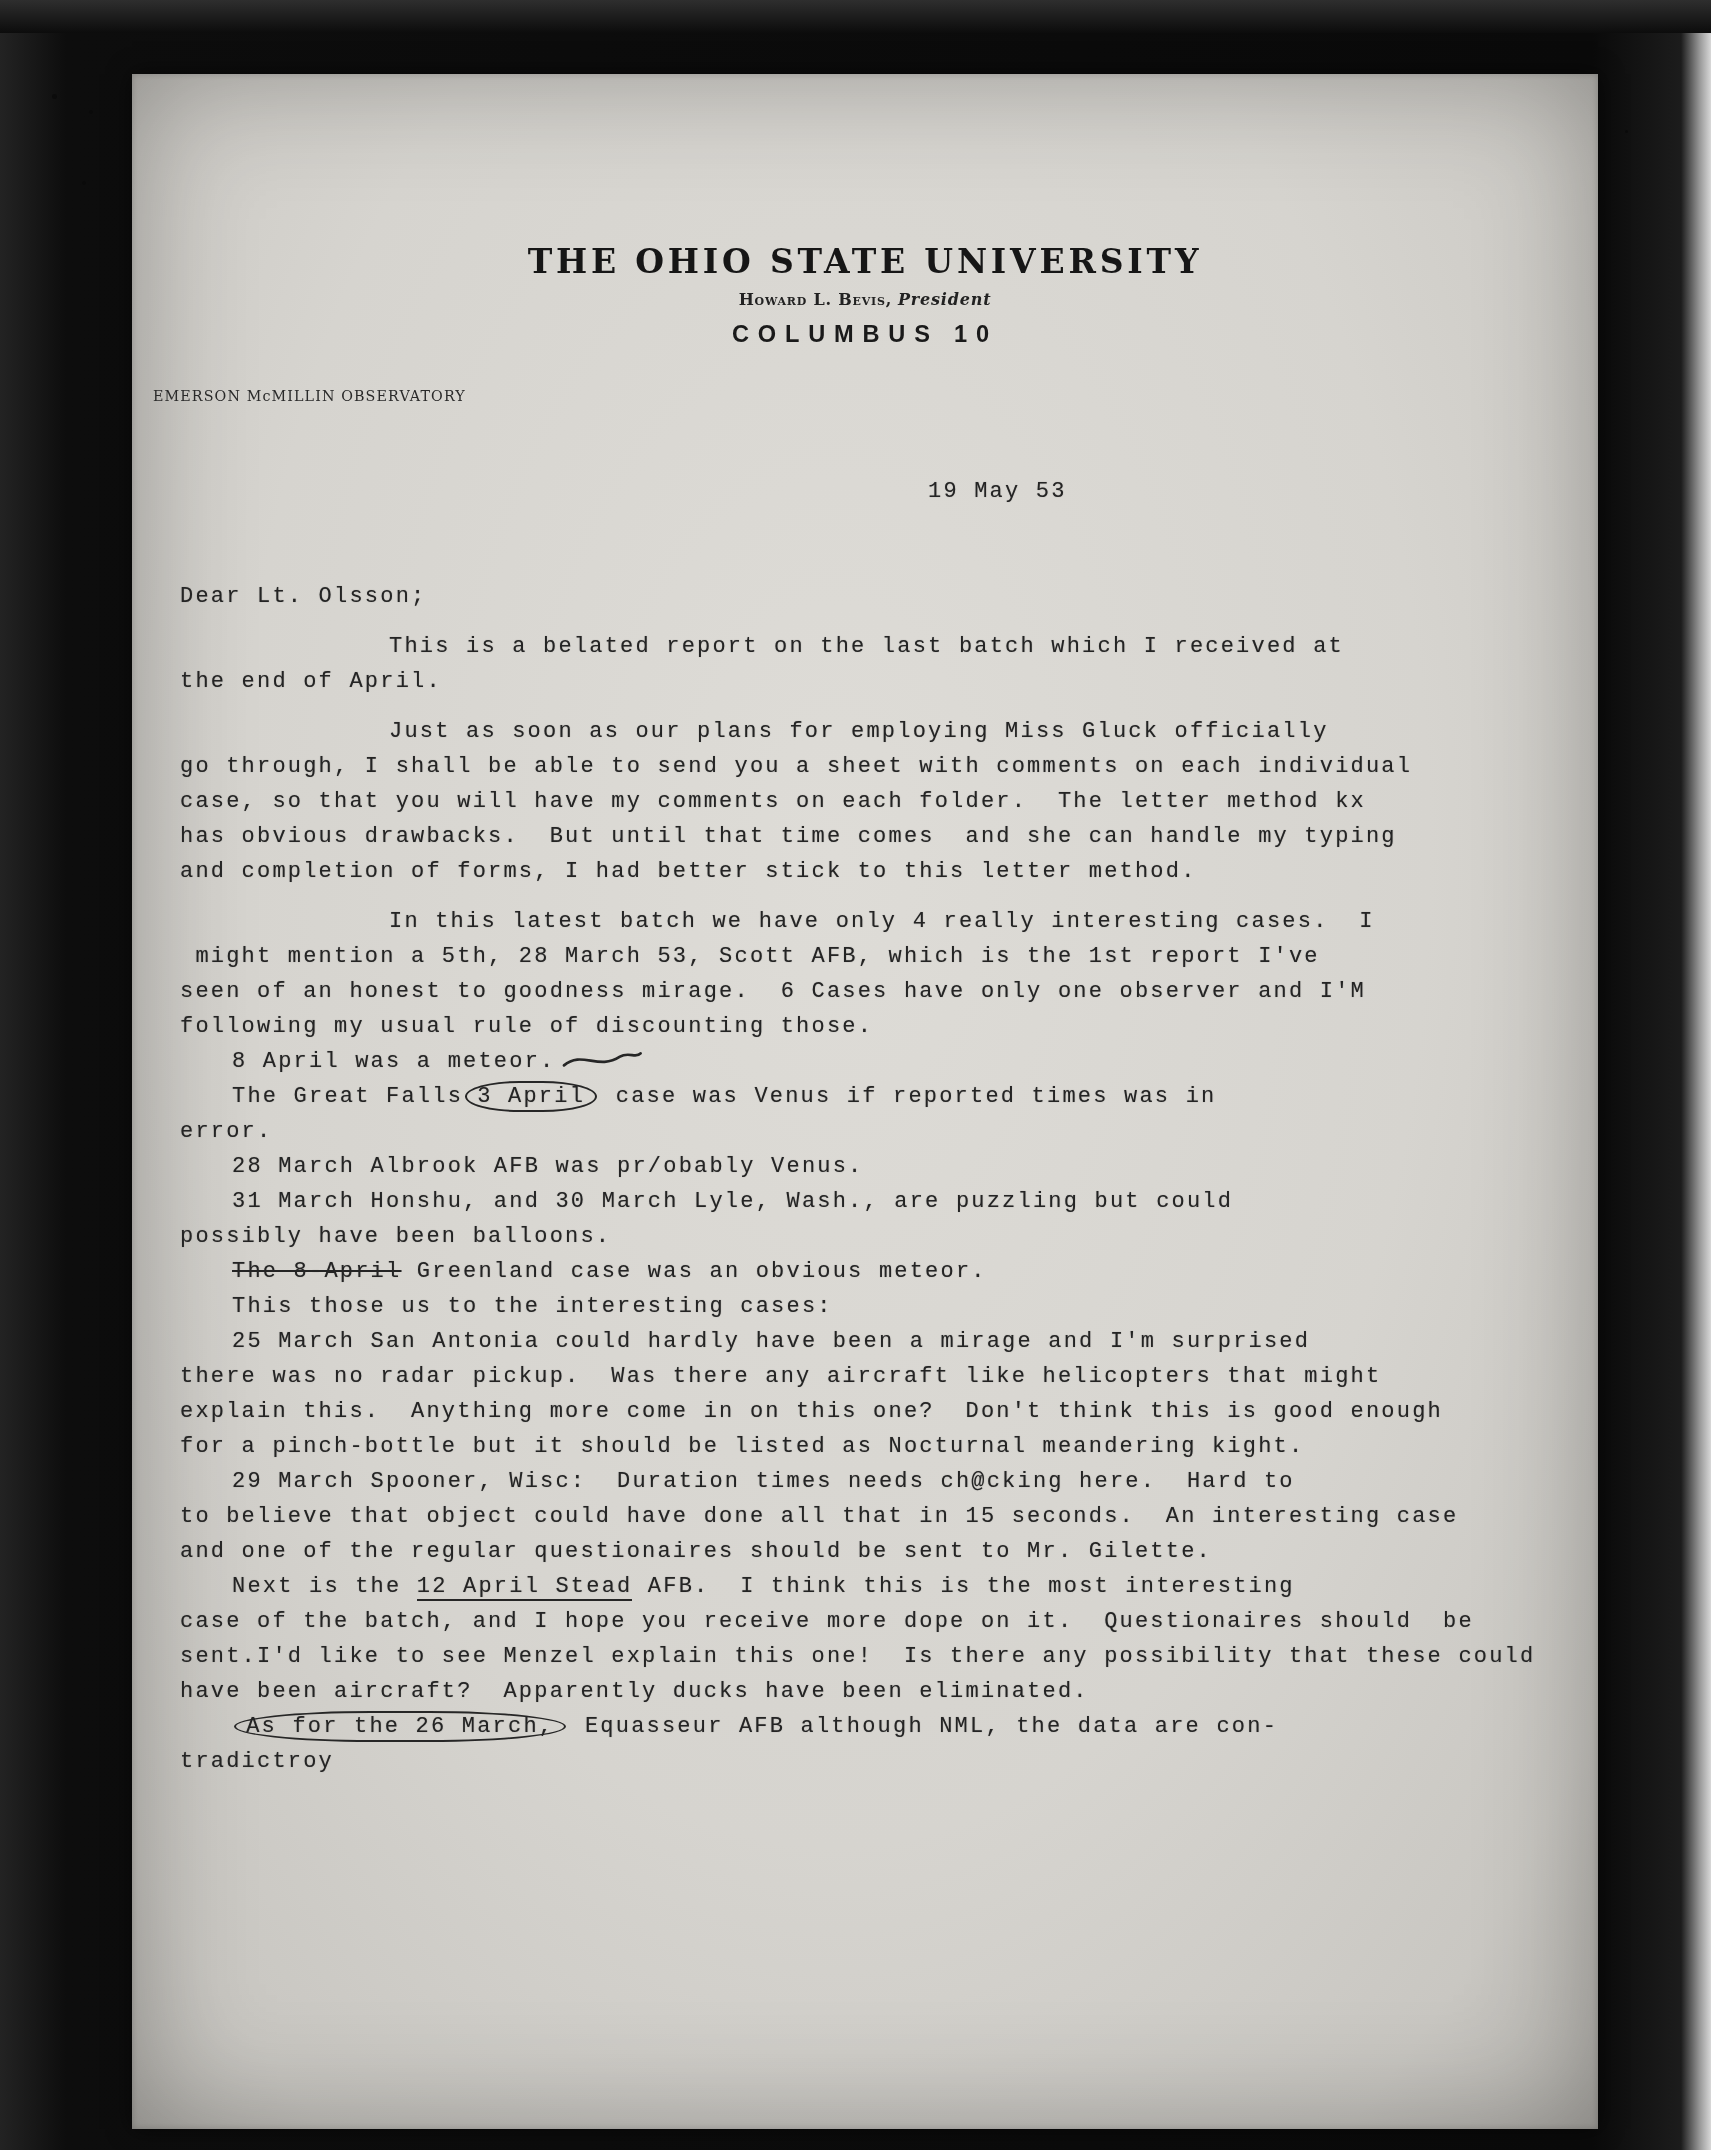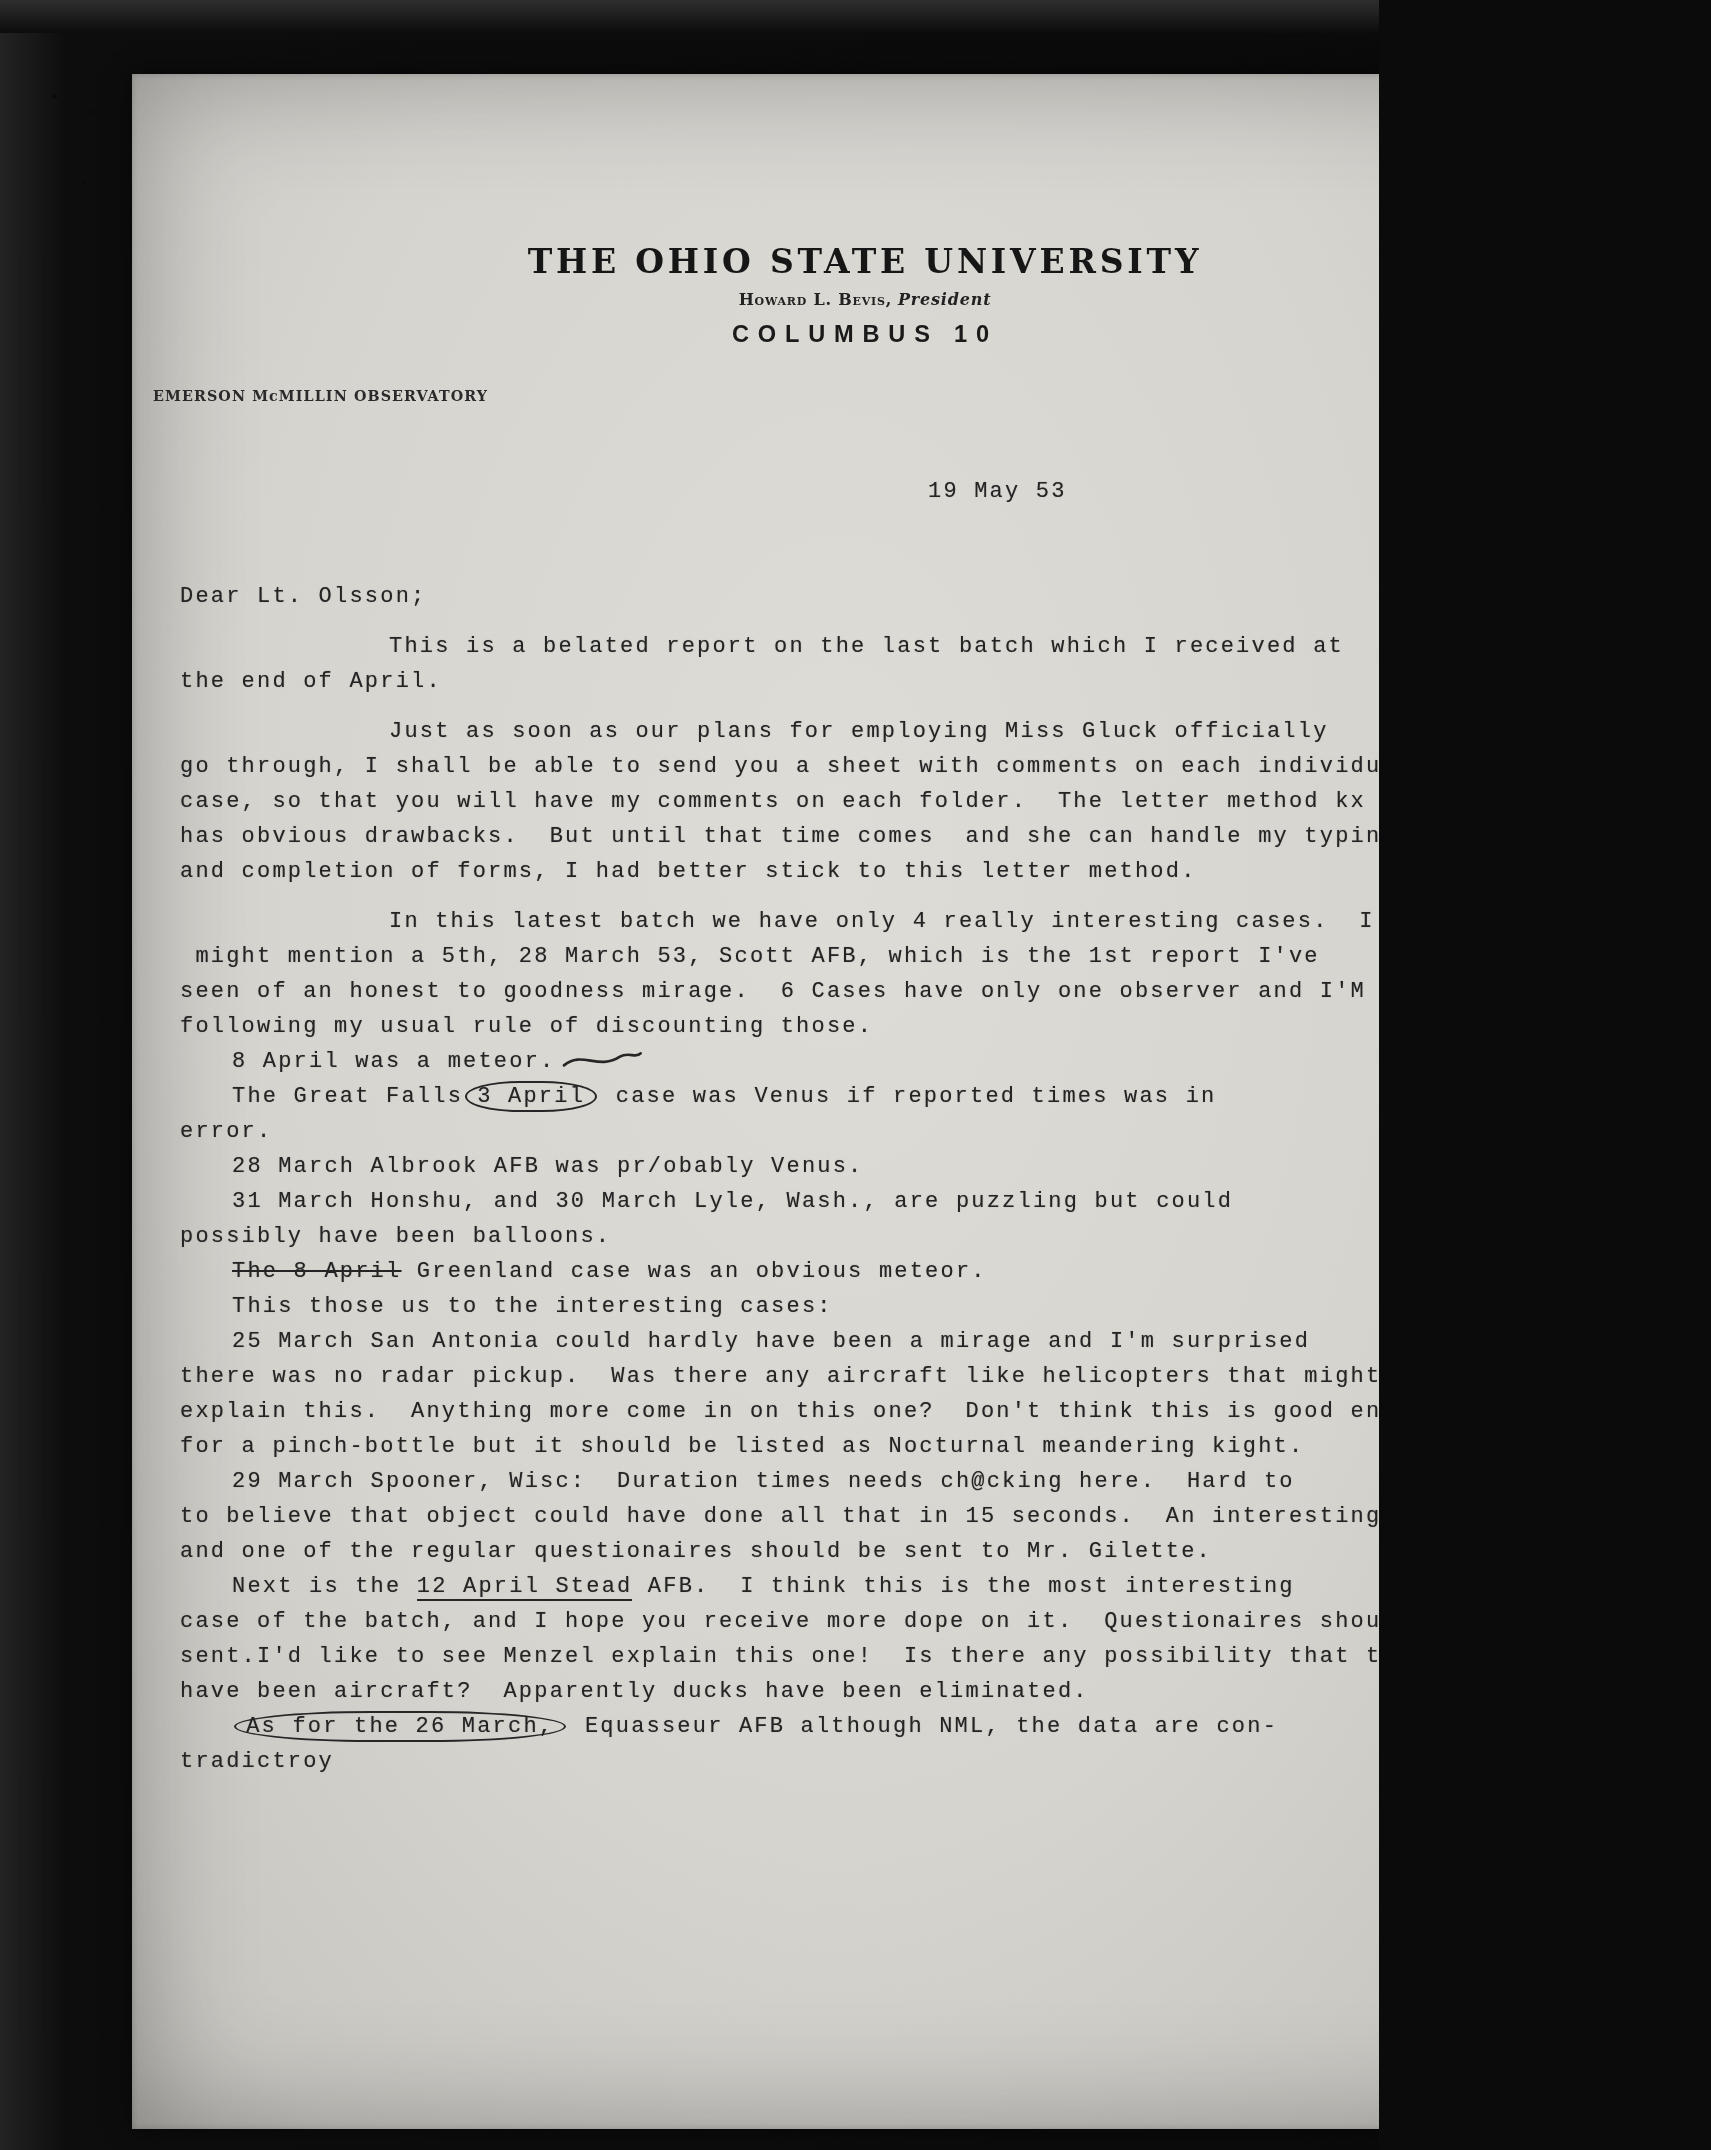--- a/index.html
+++ b/index.html
@@ -1,18 +1,18 @@
 <!DOCTYPE html>
 <html style="font-size:8.8px"><head>
 <meta charset="utf-8">
 <style>
   html,body { margin:0; padding:0; background:#0b0b0b; }
   .page {
     position:relative;
-    width:1379px; height:2151px;
+    width:1711px; height:2151px;
     background:
       linear-gradient(90deg, #232323 0px, #0d0d0d 66px, #0a0a0a 1593px, #1c1c1c 1681px, #9a9a9a 1700px, #d8d8d8 1711px);
     overflow:hidden;
     font-family:"Liberation Mono","DejaVu Sans Mono",monospace;
   }
   .edge-top {
     position:absolute; top:0; left:0; width:100%; height:33px;
     background:linear-gradient(180deg,#2e2e2e,#0c0c0c);
   }
   .paper {
@@ -35,21 +35,21 @@
   }
   .lh-president .name { font-variant:small-caps; font-weight:600; }
   .lh-president .title { font-style:italic; font-weight:600; }
   .lh-city {
     margin-top:12px; font-family:Liberation Sans, sans-serif;
     font-weight:700; font-size:23.6px; letter-spacing:8.8px; color:#1a1a1a;
   }
   .observatory {
     margin-top:40px; margin-left:21px;
     font-family:"DejaVu Serif","Liberation Serif",serif;
-    font-weight:700; font-size:14.3px; letter-spacing:1.1px; color:#2a2a2a;
+    font-weight:400; font-size:14.3px; letter-spacing:1.1px; color:#2a2a2a;
   }
 
   
   .typed {
     font-family:"Liberation Mono","DejaVu Sans Mono",monospace;
     font-size:22px; line-height:35px; letter-spacing:2.2px;
     color:#242424; text-shadow:0 0 1.1px rgba(30,30,30,0.35);
     white-space:pre-wrap;
   }
   .date { margin-top:70px; margin-left:796px; }

